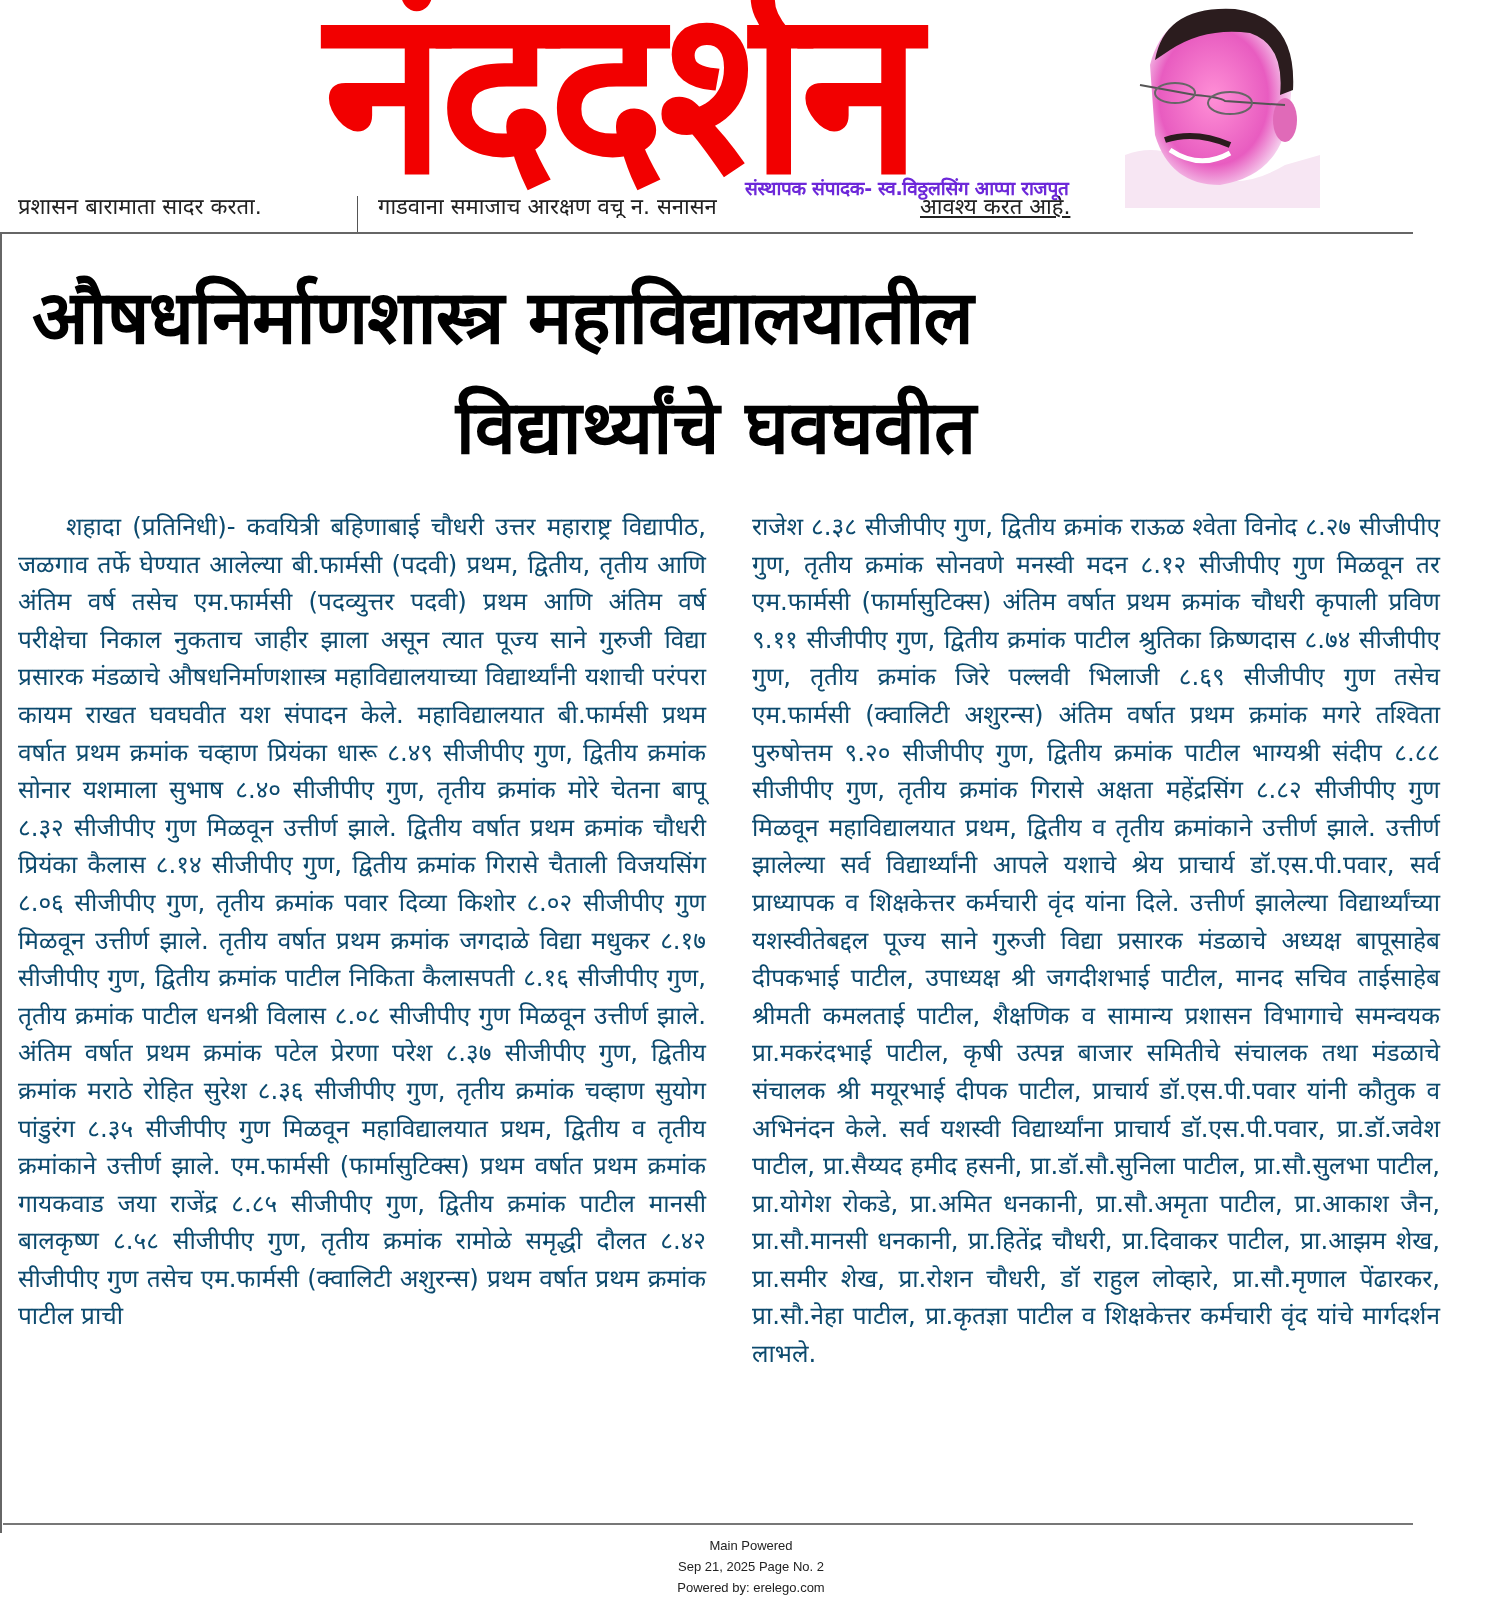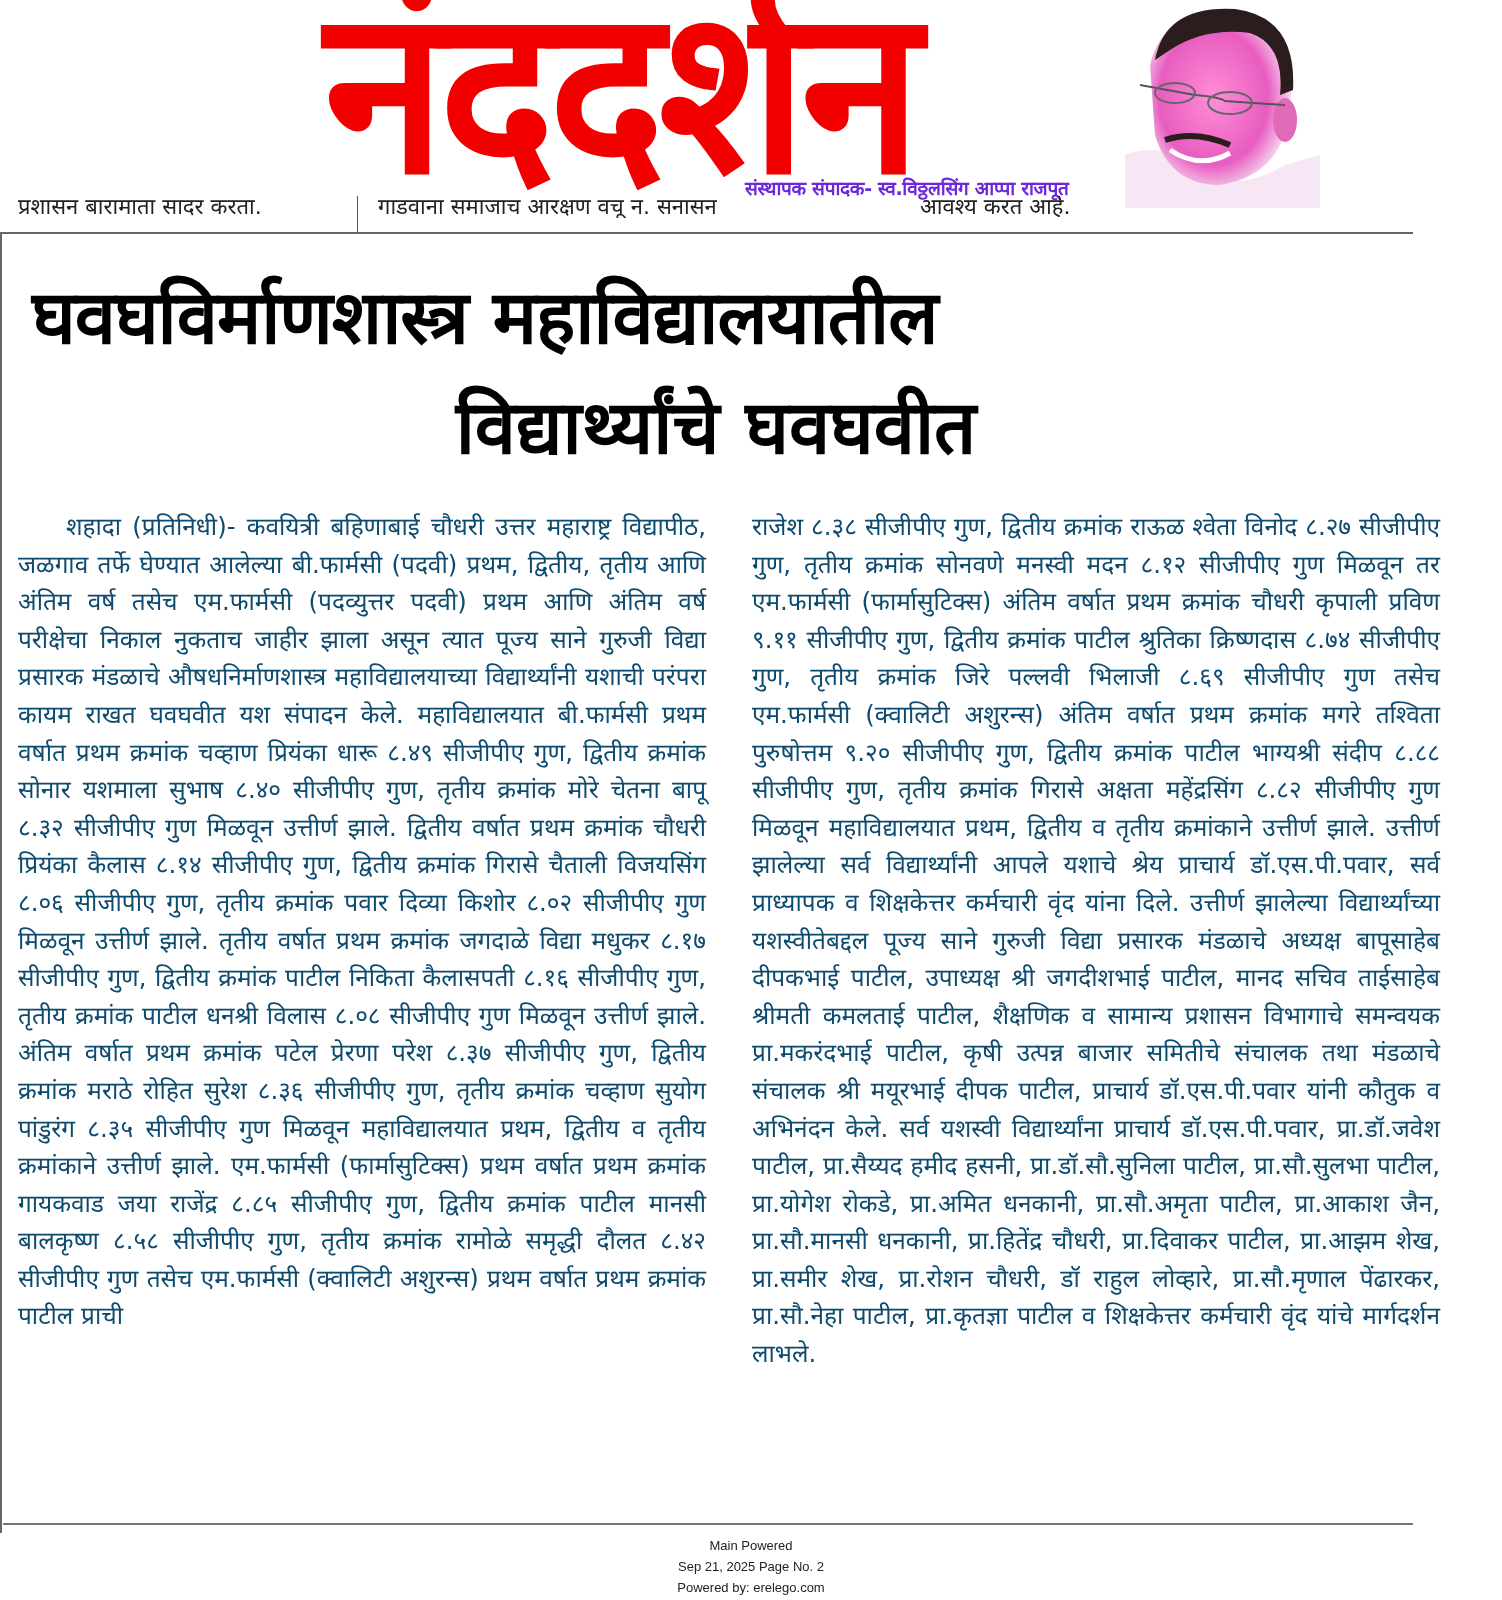--- a/index.html
+++ b/index.html
@@ -15,21 +15,21 @@
   .founder-line { position: absolute; left: 745px; top: 175px; font-size: 19px; font-weight: bold;
     color: #6d28d9; white-space: nowrap; letter-spacing: -0.3px; }
   .portrait { position: absolute; left: 1125px; top: 5px; width: 195px; height: 203px; overflow: hidden; }
   .portrait svg { width: 100%; height: 100%; display: block; }
 
   
   .prev-strip { position: absolute; left: 0; top: 196px; width: 1420px; height: 22px; overflow: hidden; }
   .prev-text { position: absolute; top: -6px; font-size: 22px; color: #222; white-space: nowrap; }
   .prev-text.a { left: 18px; }
   .prev-text.b { left: 378px; }
-  .prev-text.c { left: 920px; }
+  .prev-text.c { left: 920px; text-decoration: underline; }
   .prev-divider { position: absolute; left: 357px; top: 196px; width: 1px; height: 37px; background: #555; }
 
   .rule-top { position: absolute; left: 0; top: 232px; width: 1413px; height: 2px; background: #666; }
   .rule-bottom { position: absolute; left: 3px; top: 1523px; width: 1410px; height: 2px; background: #777; }
   .left-border { position: absolute; left: 0; top: 233px; width: 2px; height: 1300px; background: #666; }
 
   
   .headline { position: absolute; left: 0; top: 262px; width: 1420px; text-align: center;
     font-weight: bold; color: #000; font-size: 74px; line-height: 110px; }
   .headline .line1 { display: block; text-align: left; padding-left: 32px; letter-spacing: -1px; }
@@ -81,21 +81,21 @@
   <span class="prev-text a">प्रशासन बारामाता सादर करता.</span>
   <span class="prev-text b">गाडवाना समाजाच आरक्षण वचू न. सनासन</span>
   <span class="prev-text c">आवश्य करत आहे.</span>
 </div>
 <div class="prev-divider"></div>
 
 <div class="rule-top"></div>
 <div class="left-border"></div>
 
 <h1 class="headline" style="margin:0;">
-  <span class="line1">घवघविर्माणशास्त्र महाविद्यालयातील</span>
+  <span class="line1">औषधनिर्माणशास्त्र महाविद्यालयातील</span>
   <span class="line2">विद्यार्थ्यांचे घवघवीत</span>
 </h1>
 
 <div class="col left">
   <p>शहादा (प्रतिनिधी)- कवयित्री बहिणाबाई चौधरी उत्तर महाराष्ट्र विद्यापीठ, जळगाव तर्फे घेण्यात आलेल्या बी.फार्मसी (पदवी) प्रथम, द्वितीय, तृतीय आणि अंतिम वर्ष तसेच एम.फार्मसी (पदव्युत्तर पदवी) प्रथम आणि अंतिम वर्ष परीक्षेचा निकाल नुकताच जाहीर झाला असून त्यात पूज्य साने गुरुजी विद्या प्रसारक मंडळाचे औषधनिर्माणशास्त्र महाविद्यालयाच्या विद्यार्थ्यांनी यशाची परंपरा कायम राखत घवघवीत यश संपादन केले. महाविद्यालयात बी.फार्मसी प्रथम वर्षात प्रथम क्रमांक चव्हाण प्रियंका धारू ८.४९ सीजीपीए गुण, द्वितीय क्रमांक सोनार यशमाला सुभाष ८.४० सीजीपीए गुण, तृतीय क्रमांक मोरे चेतना बापू ८.३२ सीजीपीए गुण मिळवून उत्तीर्ण झाले. द्वितीय वर्षात प्रथम क्रमांक चौधरी प्रियंका कैलास ८.१४ सीजीपीए गुण, द्वितीय क्रमांक गिरासे चैताली विजयसिंग ८.०६ सीजीपीए गुण, तृतीय क्रमांक पवार दिव्या किशोर ८.०२ सीजीपीए गुण मिळवून उत्तीर्ण झाले. तृतीय वर्षात प्रथम क्रमांक जगदाळे विद्या मधुकर ८.१७ सीजीपीए गुण, द्वितीय क्रमांक पाटील निकिता कैलासपती ८.१६ सीजीपीए गुण, तृतीय क्रमांक पाटील धनश्री विलास ८.०८ सीजीपीए गुण मिळवून उत्तीर्ण झाले. अंतिम वर्षात प्रथम क्रमांक पटेल प्रेरणा परेश ८.३७ सीजीपीए गुण, द्वितीय क्रमांक मराठे रोहित सुरेश ८.३६ सीजीपीए गुण, तृतीय क्रमांक चव्हाण सुयोग पांडुरंग ८.३५ सीजीपीए गुण मिळवून महाविद्यालयात प्रथम, द्वितीय व तृतीय क्रमांकाने उत्तीर्ण झाले. एम.फार्मसी (फार्मासुटिक्स) प्रथम वर्षात प्रथम क्रमांक गायकवाड जया राजेंद्र ८.८५ सीजीपीए गुण, द्वितीय क्रमांक पाटील मानसी बालकृष्ण ८.५८ सीजीपीए गुण, तृतीय क्रमांक रामोळे समृद्धी दौलत ८.४२ सीजीपीए गुण तसेच एम.फार्मसी (क्वालिटी अशुरन्स) प्रथम वर्षात प्रथम क्रमांक पाटील प्राची</p>
 </div>
 <div class="col right">
   <p>राजेश ८.३८ सीजीपीए गुण, द्वितीय क्रमांक राऊळ श्वेता विनोद ८.२७ सीजीपीए गुण, तृतीय क्रमांक सोनवणे मनस्वी मदन ८.१२ सीजीपीए गुण मिळवून तर एम.फार्मसी (फार्मासुटिक्स) अंतिम वर्षात प्रथम क्रमांक चौधरी कृपाली प्रविण ९.११ सीजीपीए गुण, द्वितीय क्रमांक पाटील श्रुतिका क्रिष्णदास ८.७४ सीजीपीए गुण, तृतीय क्रमांक जिरे पल्लवी भिलाजी ८.६९ सीजीपीए गुण तसेच एम.फार्मसी (क्वालिटी अशुरन्स) अंतिम वर्षात प्रथम क्रमांक मगरे तश्विता पुरुषोत्तम ९.२० सीजीपीए गुण, द्वितीय क्रमांक पाटील भाग्यश्री संदीप ८.८८ सीजीपीए गुण, तृतीय क्रमांक गिरासे अक्षता महेंद्रसिंग ८.८२ सीजीपीए गुण मिळवून महाविद्यालयात प्रथम, द्वितीय व तृतीय क्रमांकाने उत्तीर्ण झाले. उत्तीर्ण झालेल्या सर्व विद्यार्थ्यांनी आपले यशाचे श्रेय प्राचार्य डॉ.एस.पी.पवार, सर्व प्राध्यापक व शिक्षकेत्तर कर्मचारी वृंद यांना दिले. उत्तीर्ण झालेल्या विद्यार्थ्यांच्या यशस्वीतेबद्दल पूज्य साने गुरुजी विद्या प्रसारक मंडळाचे अध्यक्ष बापूसाहेब दीपकभाई पाटील, उपाध्यक्ष श्री जगदीशभाई पाटील, मानद सचिव ताईसाहेब श्रीमती कमलताई पाटील, शैक्षणिक व सामान्य प्रशासन विभागाचे समन्वयक प्रा.मकरंदभाई पाटील, कृषी उत्पन्न बाजार समितीचे संचालक तथा मंडळाचे संचालक श्री मयूरभाई दीपक पाटील, प्राचार्य डॉ.एस.पी.पवार यांनी कौतुक व अभिनंदन केले. सर्व यशस्वी विद्यार्थ्यांना प्राचार्य डॉ.एस.पी.पवार, प्रा.डॉ.जवेश पाटील, प्रा.सैय्यद हमीद हसनी, प्रा.डॉ.सौ.सुनिला पाटील, प्रा.सौ.सुलभा पाटील, प्रा.योगेश रोकडे, प्रा.अमित धनकानी, प्रा.सौ.अमृता पाटील, प्रा.आकाश जैन, प्रा.सौ.मानसी धनकानी, प्रा.हितेंद्र चौधरी, प्रा.दिवाकर पाटील, प्रा.आझम शेख, प्रा.समीर शेख, प्रा.रोशन चौधरी, डॉ राहुल लोव्हारे, प्रा.सौ.मृणाल पेंढारकर, प्रा.सौ.नेहा पाटील, प्रा.कृतज्ञा पाटील व शिक्षकेत्तर कर्मचारी वृंद यांचे मार्गदर्शन लाभले.</p>
 </div>
 

